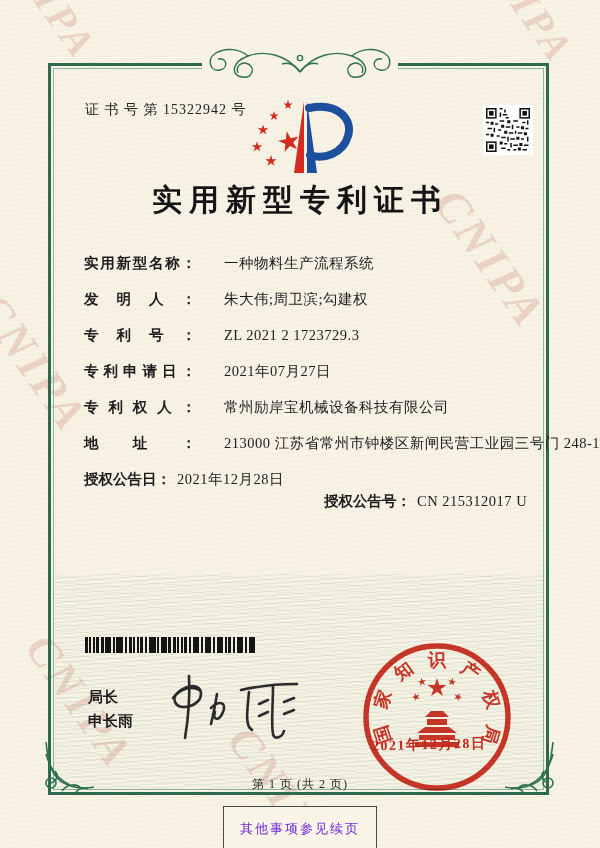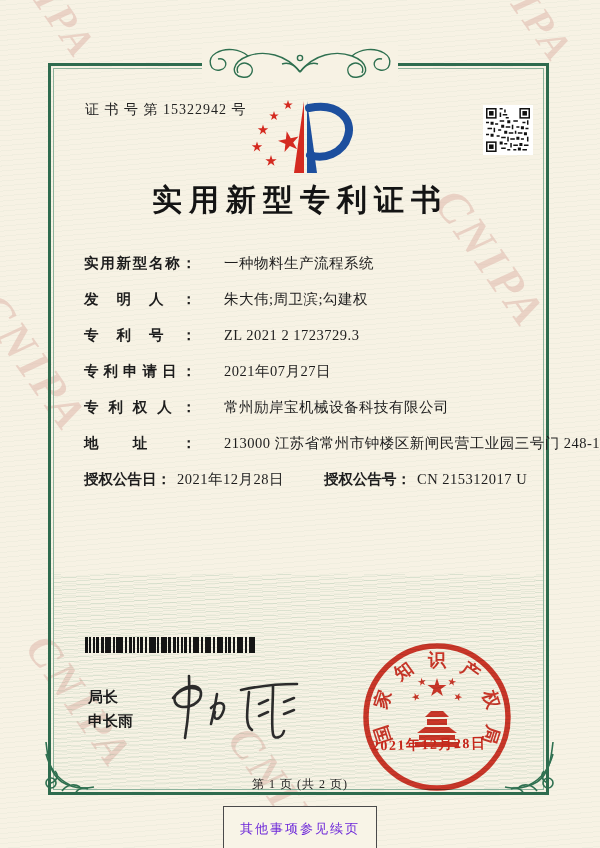--- a/index.html
+++ b/index.html
@@ -42,21 +42,21 @@
       font-size:30px;font-weight:bold;letter-spacing:7px;color:#141414;}
   
   .fields{position:absolute;left:84px;top:253px;right:58px;font-size:14.5px;color:#1d1d1d;}
   .frow{line-height:20px;margin-bottom:16px;white-space:nowrap;}
   .flabel{display:inline-block;width:112px;text-align:justify;text-align-last:justify;
       font-weight:bold;color:#1d1d1d;vertical-align:top;}
   .fvalue{margin-left:28px;letter-spacing:.5px;}
   .grant-row{display:flex;line-height:20px;}
   .glabel{font-weight:bold;}
   .gvalue{margin-left:6px;letter-spacing:.5px;}
-  .gpair2{margin-left:40px;}
+  .gpair2{margin-left:40px;margin-top:22px;}
   
   .bodytext{position:absolute;left:68px;right:64px;top:496px;font-size:13.2px;
       line-height:22px;color:#1f1f1f;text-align:justify;}
   .bodytext p{margin:0;text-indent:2em;}
   
   .barcode{position:absolute;left:85px;top:637px;width:170px;height:16px;
       background-image:
         repeating-linear-gradient(90deg,#151515 0 2px,rgba(0,0,0,0) 2px 4px),
         repeating-linear-gradient(90deg,#151515 0 3px,rgba(0,0,0,0) 3px 11px),
         repeating-linear-gradient(90deg,rgba(0,0,0,0) 0 5px,#151515 5px 6px,rgba(0,0,0,0) 6px 13px);}

